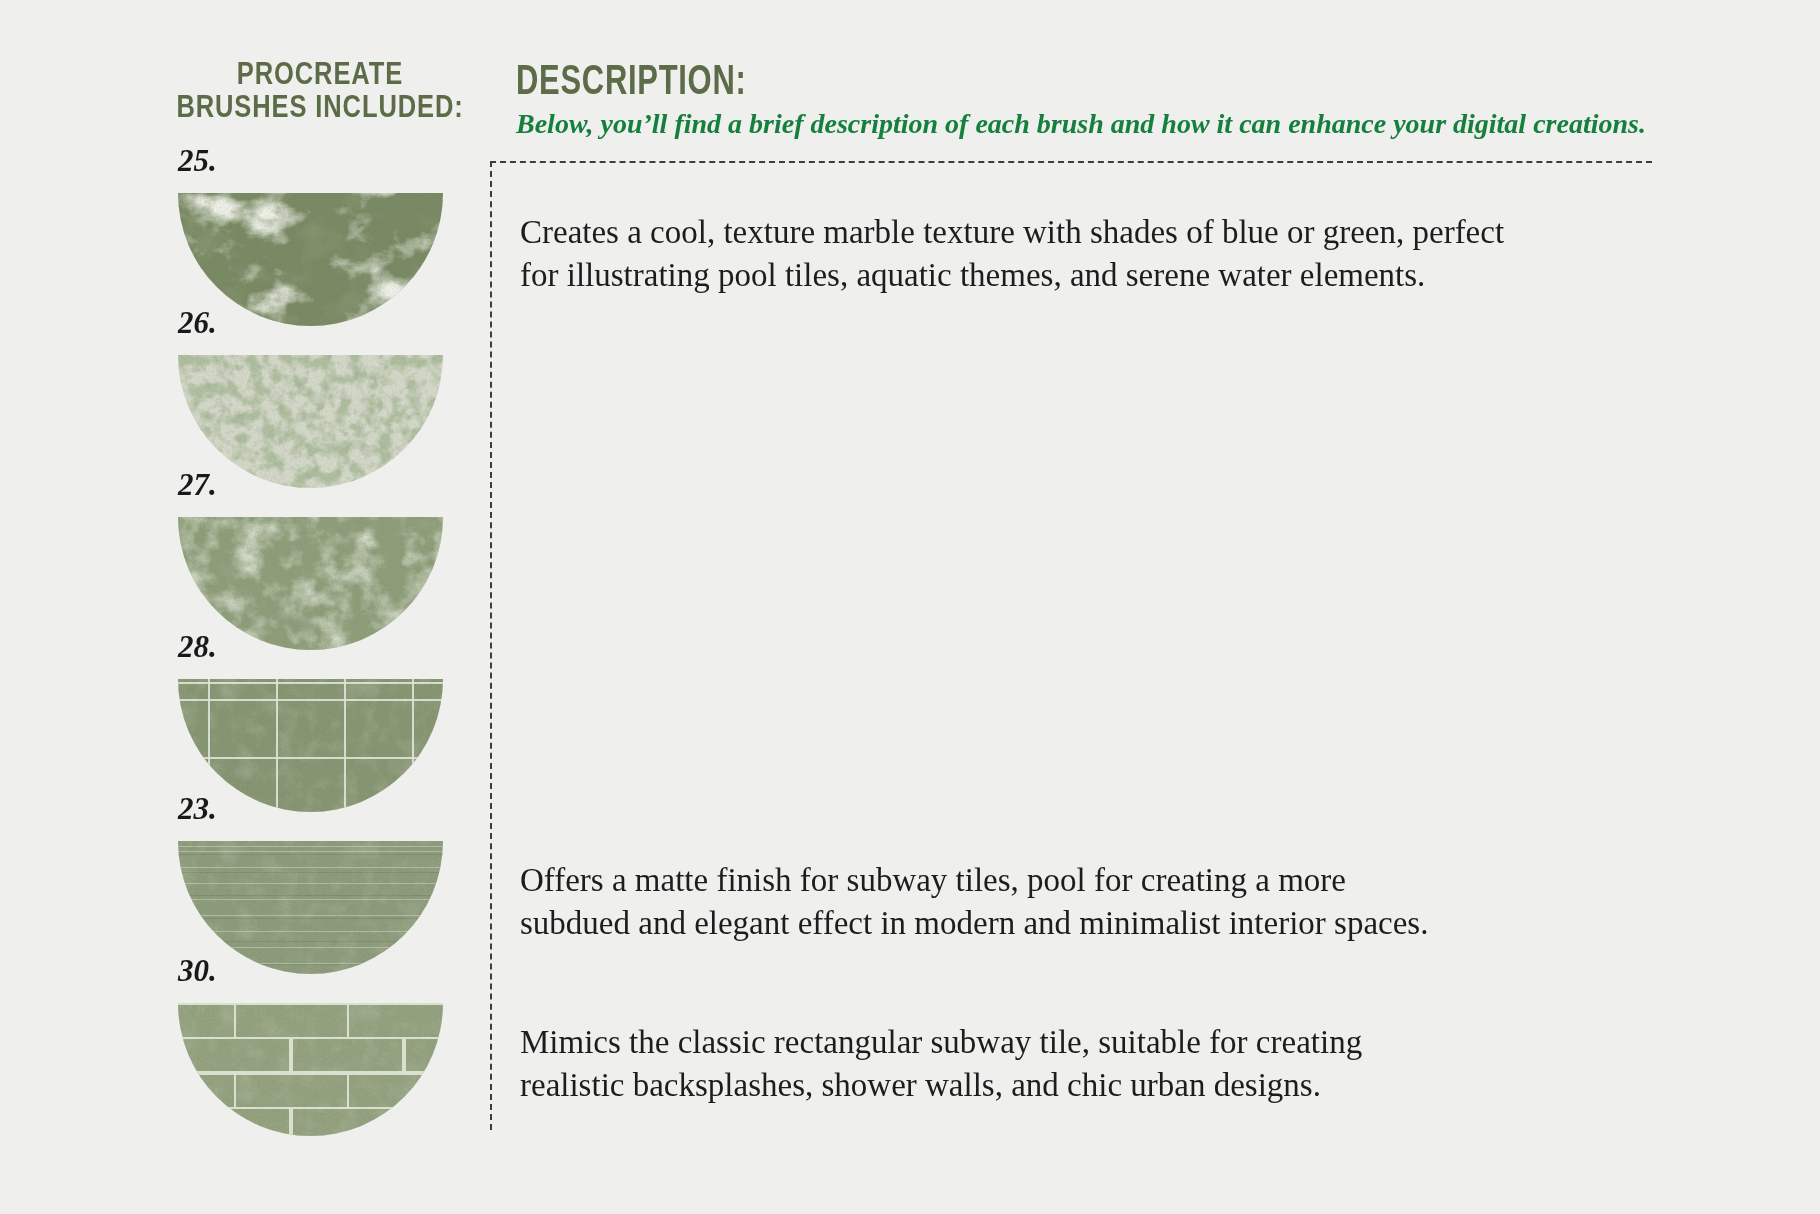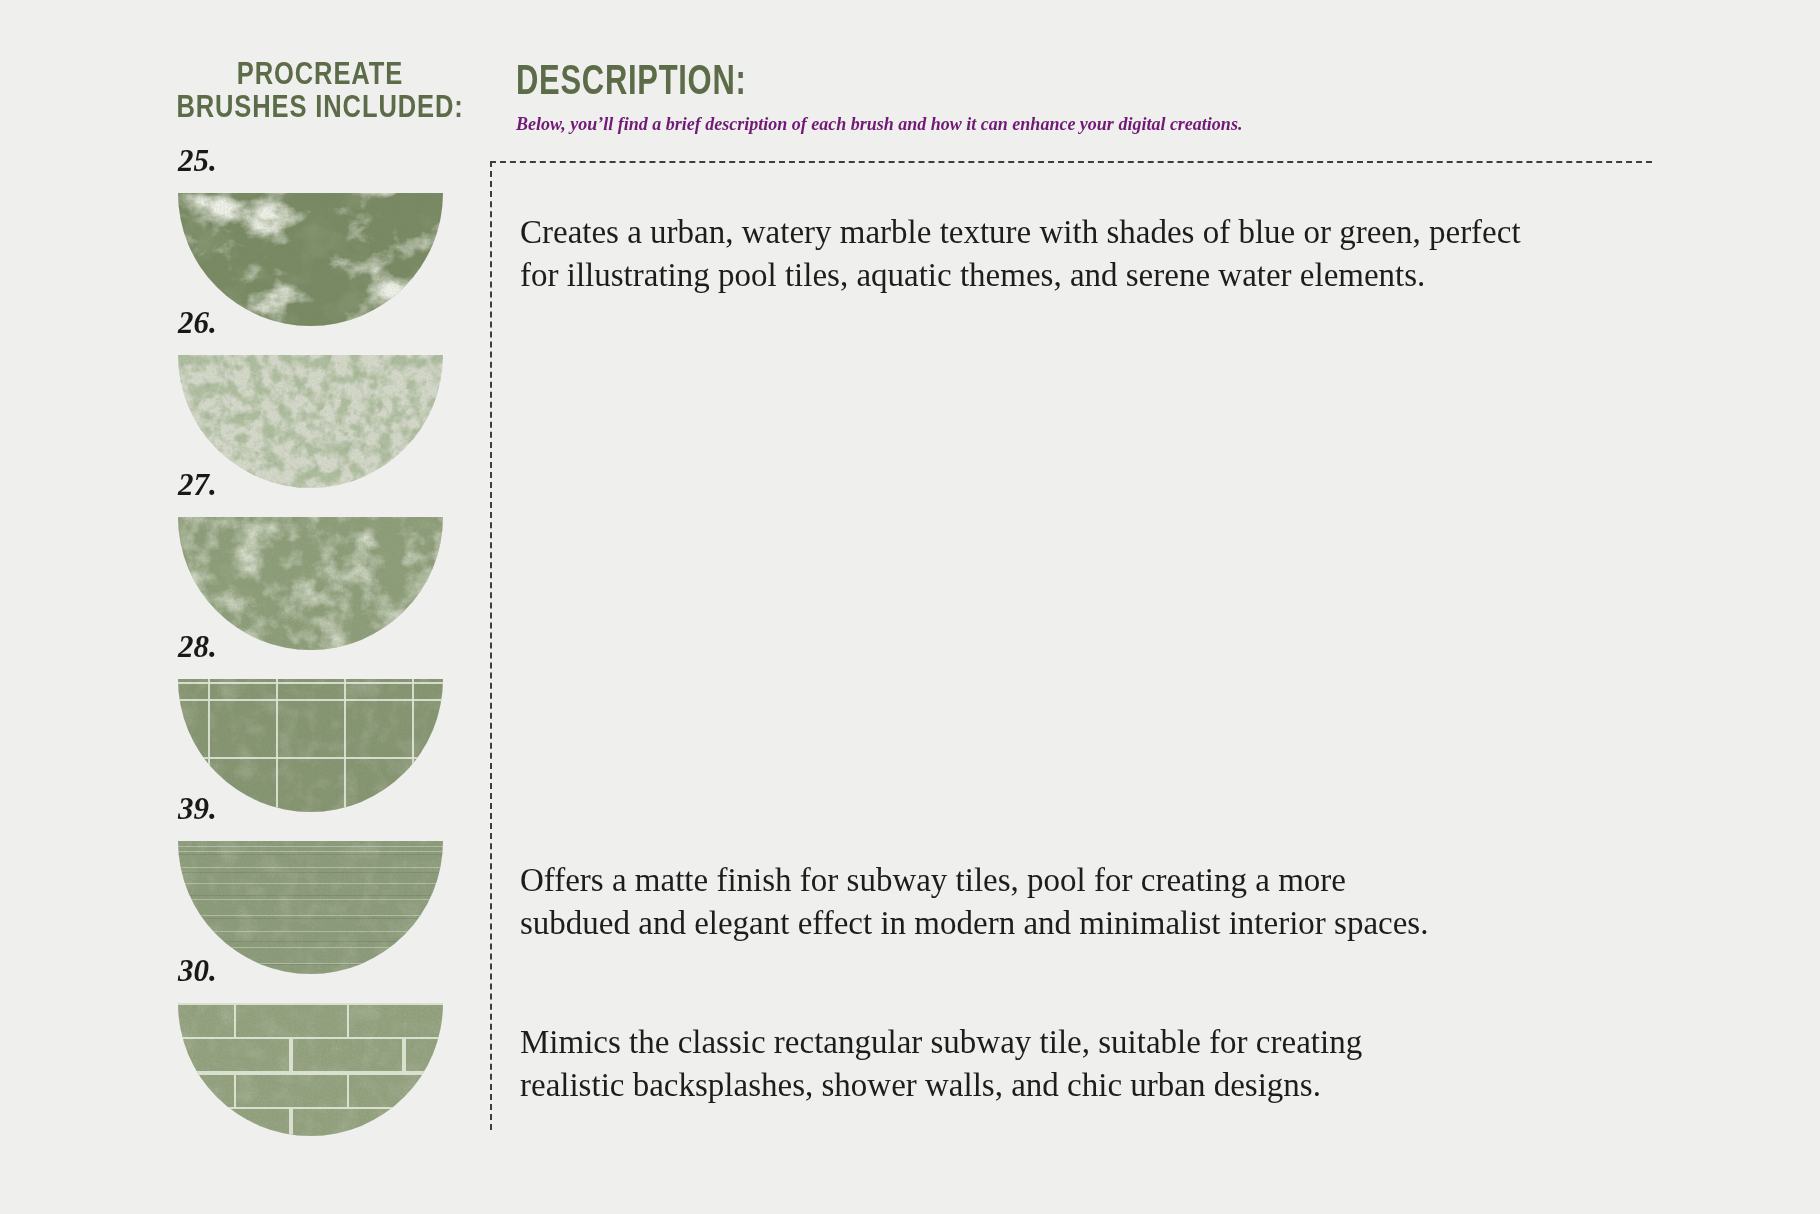--- a/index.html
+++ b/index.html
@@ -29,22 +29,22 @@
     font-weight:800;
     font-size:43px; line-height:46px;
     letter-spacing:1px;
     color:#5c6c48;
     transform:scale(0.72,1.0); transform-origin:left top;
     white-space:nowrap;
   }
   .desc-subtitle {
     position:absolute; left:516px; top:108px;
     font-style:italic; font-weight:700;
-    font-size:18px; line-height:32px;
-    color:#701a75;
+    font-size:28px; line-height:32px;
+    color:#15803d;
     white-space:nowrap;
   }
 
   
   .dashed-frame {
     position:absolute; left:490px; top:161px;
     width:1162px; height:969px;
     border-left:2px dashed #3d3d3d;
     border-top:2px dashed #3d3d3d;
     pointer-events:none;
@@ -167,21 +167,21 @@
     <div class="swatch-number">25.</div>
     <div class="swatch s25">
       <svg preserveAspectRatio="none">
         <rect width="100%" height="100%" filter="url(#f-dark25)" opacity="0.55"></rect>
         <rect width="100%" height="100%" filter="url(#f-veins)"></rect>
         <rect width="100%" height="100%" filter="url(#f-grain)" opacity="0.5"></rect>
       </svg>
     </div>
   </div>
   <div class="desc-cell">
-    <p class="desc-text">Creates a urban, watery marble texture with shades of blue or green, perfect
+    <p class="desc-text">Creates a cool, texture marble texture with shades of blue or green, perfect
 for illustrating pool tiles, aquatic themes, and serene water elements.</p>
   </div>
 
   <div class="swatch-cell">
     <div class="swatch-number">26.</div>
     <div class="swatch s26">
       <svg preserveAspectRatio="none">
         <rect width="100%" height="100%" filter="url(#f-mosaic-green)"></rect>
         <rect width="100%" height="100%" filter="url(#f-mosaic-dark)" opacity="0.6"></rect>
         <rect width="100%" height="100%" filter="url(#f-grain)" opacity="0.4"></rect>
@@ -205,21 +205,21 @@
     <div class="swatch s28">
       <svg preserveAspectRatio="none">
         <rect width="100%" height="100%" filter="url(#f-mottle)" opacity="0.35"></rect>
         <rect width="100%" height="100%" filter="url(#f-grain)" opacity="0.6"></rect>
       </svg>
       <div class="overlay grid-28"></div>
     </div>
   </div>
 
   <div class="swatch-cell">
-    <div class="swatch-number">39.</div>
+    <div class="swatch-number">23.</div>
     <div class="swatch s29">
       <svg preserveAspectRatio="none">
         <rect width="100%" height="100%" filter="url(#f-mottle)" opacity="0.3"></rect>
         <rect width="100%" height="100%" filter="url(#f-grain)" opacity="0.6"></rect>
       </svg>
       <div class="overlay streaks-29"></div>
     </div>
   </div>
   <div class="desc-cell">
     <p class="desc-text">Offers a matte finish for subway tiles, pool for creating a more

